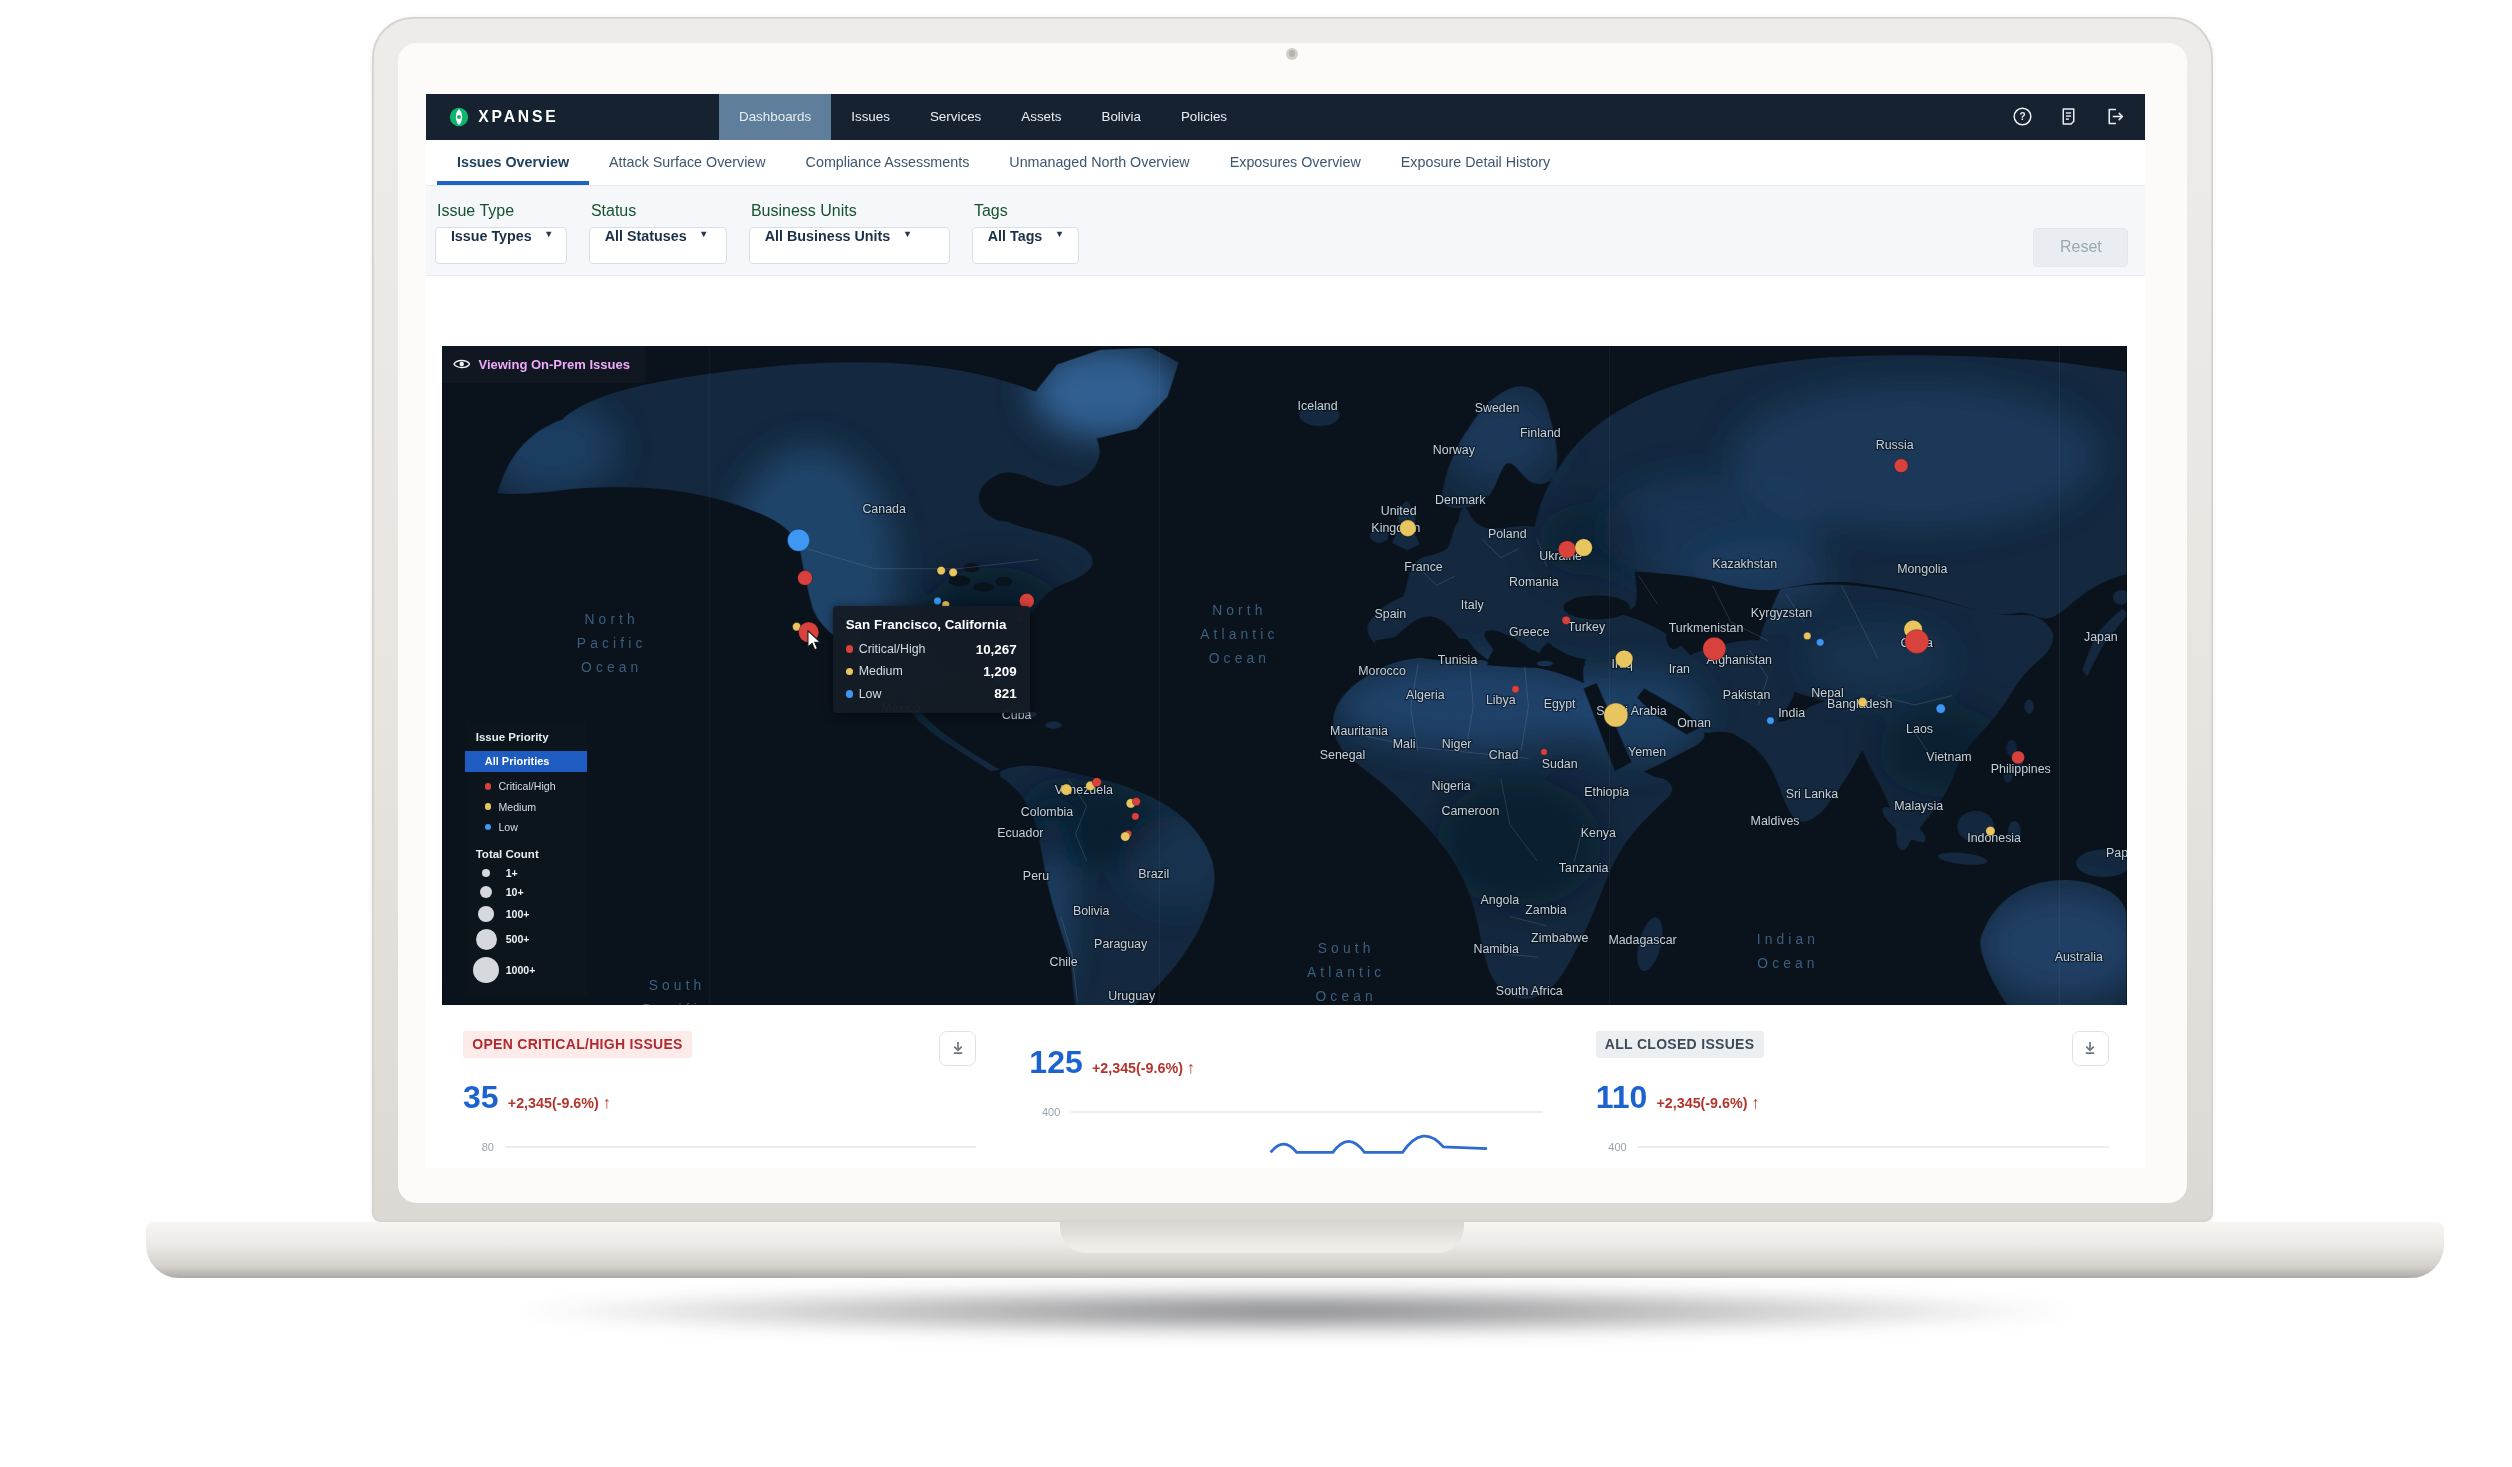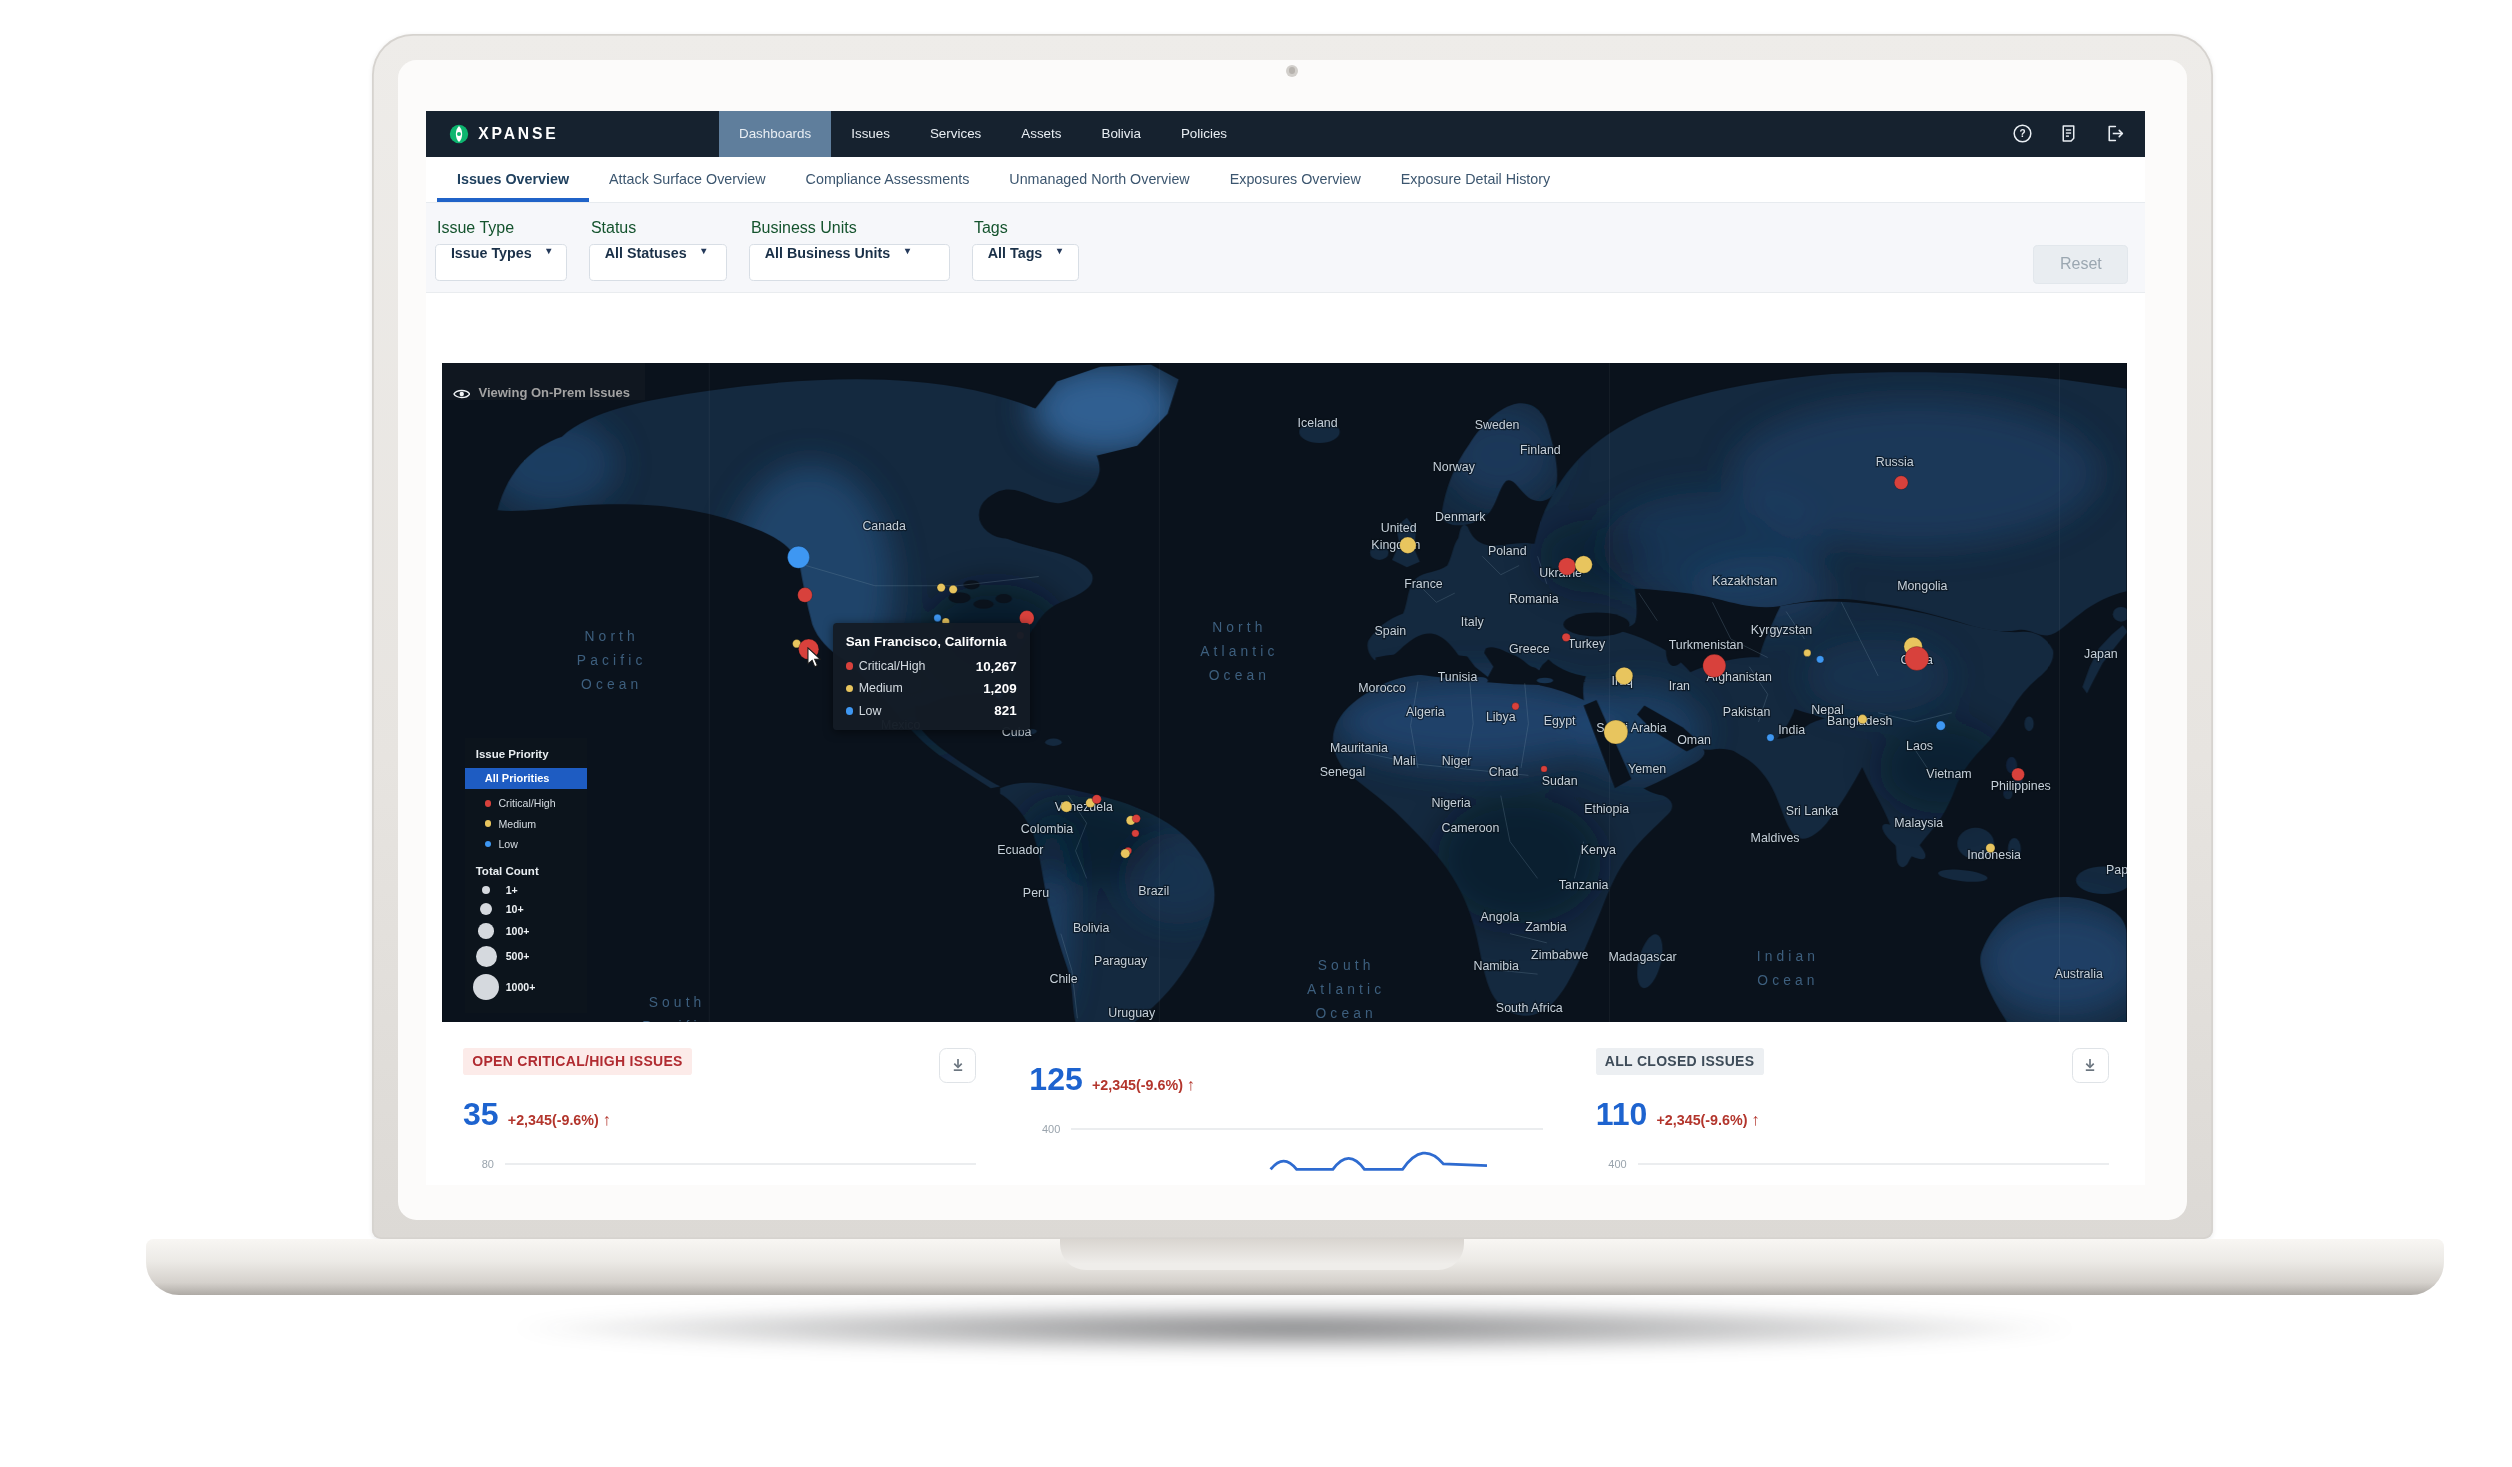--- a/index.html
+++ b/index.html
@@ -1,17 +1,17 @@
 <!DOCTYPE html>
 <html style="font-size:14.7px"><head>
 <meta charset="utf-8">
 <style>
   html,body{margin:0;padding:0;background:#ffffff;}
   body{width:2512px;height:1468px;position:relative;font-family:"Liberation Sans",sans-serif;-webkit-font-smoothing:antialiased;}
-  .stage{position:absolute;inset:0;overflow:hidden;margin-top:17px;}
+  .stage{position:absolute;inset:0;overflow:hidden;}
 
   
   .screen-shell{position:absolute;left:372px;top:16.6px;width:1841px;height:1205px;
     background:linear-gradient(180deg,#eeece9 0%,#e7e4e0 60%,#dcd9d5 100%);
     border-radius:41px 41px 9.2px 9.2px;box-shadow:inset 0 0 0 1.8px #d6d3cf, 0 1.8px 5.5px rgba(0,0,0,.08);}
   .bezel{position:absolute;left:26px;top:26px;right:26px;bottom:18.4px;background:#fcfbfa;border-radius:18.4px;}
   .camera{position:absolute;left:914px;top:31px;width:12px;height:12px;border-radius:50%;background:#d2cfcb;}
   .camera::after{content:"";position:absolute;left:2.8px;top:2.8px;width:6.4px;height:6.4px;border-radius:50%;background:#b7b3ae;}
   .laptop-base{position:absolute;left:146px;top:1222px;width:2298px;height:56px;
     background:linear-gradient(180deg,#f8f6f3 0%,#eceae6 40%,#d5d1cc 78%,#aeaaa5 100%);
@@ -63,21 +63,21 @@
   .updated{margin-left:11px;font-size:13.4px;color:#8b97a2;}
   .updated b{color:#26374a;margin-left:4.6px;}
   .share-btn{position:absolute;right:28px;top:17.5px;height:35px;padding:0 23px;background:#1b5fc8;border-radius:4.6px;
     color:#fff;font-size:14.3px;font-weight:bold;display:flex;align-items:center;cursor:pointer;}
 
   
   .map-panel{position:absolute;left:15.7px;top:252px;width:1685px;height:659px;background:#0a121c;overflow:hidden;
     box-shadow:inset 0 0 83px rgba(0,0,0,.55);}
   .map-panel svg.world{position:absolute;left:0;top:0;}
   .map-chip{position:absolute;left:0;top:0;height:37px;padding:0 14.7px 0 11px;background:rgba(17,24,33,.92);
-    display:flex;align-items:flex-end;gap:8.3px;color:#a3a3a3;font-size:13px;font-weight:bold;}
+    display:flex;align-items:center;gap:8.3px;color:#f0abfc;font-size:13px;font-weight:bold;}
   .legend{position:absolute;left:23px;top:375px;width:122px;background:rgba(13,20,28,.93);padding:10px 0 13px 0;color:#e8edf1;}
   .legend .ltitle{font-size:11.5px;font-weight:bold;padding-left:11px;}
   .legend .lsel{margin-top:8.3px;background:#1e5cc2;color:#fff;font-weight:bold;font-size:11px;padding:4.6px 0 4.6px 20px;cursor:pointer;}
   .legend .lrow{display:flex;align-items:center;gap:7.4px;padding-left:20px;margin-top:8.3px;font-size:10.6px;color:#d6dde3;cursor:pointer;}
   .legend .dot{border-radius:50%;flex:none;}
   .legend .ctitle{font-size:11.5px;font-weight:bold;padding-left:11px;margin-top:14.7px;}
   .legend .crow{display:flex;align-items:center;padding-left:13px;margin-top:7.4px;font-size:10.6px;font-weight:bold;color:#eef2f5;}
   .legend .crow .ccirc{background:#d5d9de;border-radius:50%;flex:none;margin-right:11px;}
   .legend .ccwrap{width:28px;display:flex;justify-content:center;}
   .tooltip{position:absolute;left:391px;top:260px;width:171px;background:rgba(20,28,38,.97);border-radius:3.7px;

